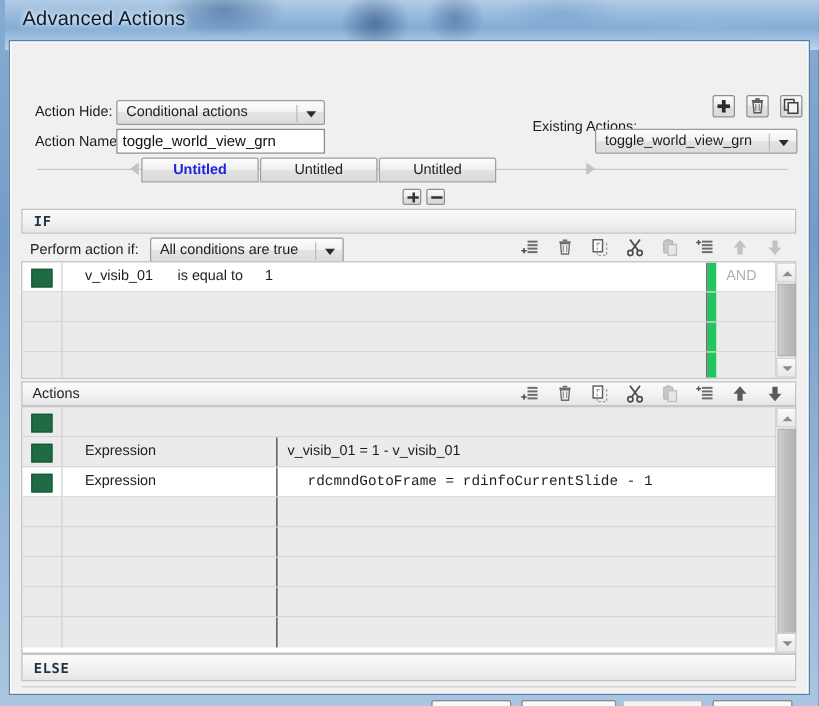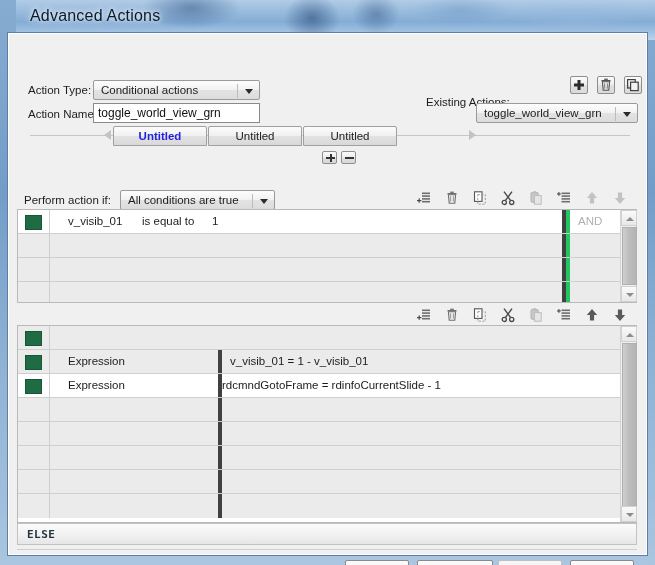--- a/index.html
+++ b/index.html
@@ -20,21 +20,21 @@
     background:
       radial-gradient(ellipse 70px 30px at 175px 8px, rgba(30,70,120,0.45), rgba(30,70,120,0) 70%),
       radial-gradient(ellipse 40px 34px at 296px 18px, rgba(20,55,105,0.5), rgba(20,55,105,0) 70%),
       radial-gradient(ellipse 34px 30px at 360px 14px, rgba(25,62,112,0.38), rgba(25,62,112,0) 70%),
       radial-gradient(ellipse 70px 22px at 445px 10px, rgba(95,140,190,0.35), rgba(95,140,190,0) 70%),
       radial-gradient(ellipse 90px 26px at 560px 20px, rgba(150,185,220,0.5), rgba(150,185,220,0) 72%),
       linear-gradient(180deg, rgba(190,214,238,0.75) 0%, rgba(132,173,214,0.8) 55%, rgba(196,219,240,0.85) 100%);
     pointer-events:none;
   }
   #titlebar{
-    position:absolute;left:16px;top:0;width:562px;height:36px;
+    position:absolute;left:4px;top:0;width:562px;height:36px;
   }
   #title-text{
     position:absolute;left:14px;top:7px;
     font-size:16px;color:#0b1b2c;letter-spacing:.2px;
     text-shadow:0 0 4px rgba(255,255,255,.9),0 0 8px rgba(255,255,255,.8);
   }
   
   #client{
     position:absolute;left:7px;top:32px;width:641px;height:524px;
     background:#f0f0f0;
@@ -110,24 +110,24 @@
   }
   .secbar .secttl{position:absolute;left:8px;top:3px;font-size:11.5px;color:#1d1d1d;}
 
   
   .panel{position:absolute;box-sizing:border-box;border:1px solid #b9b9b9;background:#fff;}
   .gridrow{position:absolute;left:0;width:100%;height:24px;box-sizing:border-box;
            border-bottom:1px solid #cfcfcf;background:#ebebeb;}
   .gridrow.sel{background:#ffffff;}
   .cell-chk{position:absolute;left:0;top:0;width:32px;height:100%;box-sizing:border-box;border-right:1px solid #cfcfcf;}
   .greenbox{position:absolute;left:7px;top:5px;width:15px;height:13px;background:#1f6b43;border:1px solid #175736;}
-  .cell-a{position:absolute;left:32px;top:0;height:100%;box-sizing:border-box;border-right:4px solid #404040;}
+  .cell-a{position:absolute;left:32px;top:0;height:100%;box-sizing:border-box;border-right:1px solid #404040;}
   .cell-b{position:absolute;top:0;height:100%;box-sizing:border-box;}
   .ctxt{position:absolute;top:5px;font-size:11.5px;color:#1d1d1d;white-space:nowrap;}
-  .andcell{position:absolute;top:0;height:100%;box-sizing:border-box;border-left:4px solid #22c55e;}
+  .andcell{position:absolute;top:0;height:100%;box-sizing:border-box;border-left:7px solid #22c55e;}
   .andtxt{position:absolute;left:8px;top:5px;font-size:11.5px;color:#b0b0b0;}
 
   
   .vscroll{position:absolute;width:16px;box-sizing:border-box;background:#f0f0f0;border-left:1px solid #d4d4d4;}
   .sbtn{position:absolute;left:0;width:16px;height:16px;box-sizing:border-box;
         background:linear-gradient(180deg,#fafafa,#e8e8e8);border:1px solid #d0d0d0;}
   .sbtn .up{position:absolute;left:4px;top:6px;width:0;height:0;border-left:4px solid transparent;border-right:4px solid transparent;border-bottom:4px solid #8c8c8c;}
   .sbtn .dn{position:absolute;left:4px;top:6px;width:0;height:0;border-left:4px solid transparent;border-right:4px solid transparent;border-top:4px solid #8c8c8c;}
   .thumb{position:absolute;left:1px;width:13px;background:linear-gradient(90deg,#cfcfcf,#bdbdbd 45%,#b4b4b4);border:1px solid #b0b0b0;}
 
@@ -151,21 +151,21 @@
 
 <div id="window">
 
   <div id="titlebar">
     <div id="glasshaze"></div>
     <div id="title-text">Advanced Actions</div>
   </div>
 
   <div id="client">
 
-    <div class="lbl row" style="left:20px;top:51px;">Action Type:</div>
+    <div class="lbl row" style="left:20px;top:51px;">Action Hide:</div>
     <div class="combo" style="left:85px;top:47px;width:167px;">
       <span class="ctext">Conditional actions</span>
       <span class="csep"></span>
       <span class="carrow"></span>
     </div>
 
     <div class="lbl row" style="left:20px;top:75px;">Action Name:</div>
     <input class="tinput" style="left: 85px; top: 70px; width: 167px;" value="toggle_world_view_grn">
 
     <div class="lbl row" style="left:381px;top:63px;padding-left:37px;">Existing Actions:</div>
@@ -206,20 +206,23 @@
       <div class="tab" style="left:273px;">Untitled</div>
     </div>
     <div class="pmbtn" style="left:314px;">
       <span class="hbar"></span>
       <span class="vbar"></span>
     </div>
     <div class="pmbtn" style="left:333px;">
       <span class="hbar"></span>
     </div>
 
+    <div class="secbar" style="left:9px;top:134px;width:620px;">
+      <span class="kw">IF</span>
+    </div>
 
     <div class="lbl row" style="left:16px;top:161px;">Perform action if:</div>
     <div class="combo" style="left:112px;top:157px;width:155px;">
       <span class="ctext">All conditions are true</span>
       <span class="csep"></span>
       <span class="carrow"></span>
     </div>
 
     <div class="ticon" style="left:408px;top:157px;">
       <svg width="16" height="16" viewBox="0 0 16 16">
@@ -317,20 +320,23 @@
         <div class="sbtn" style="top:0;">
             <span class="up"></span>
           </div>
         <div class="thumb" style="top:17px;height:56px;"></div>
         <div class="sbtn" style="top:76px;">
             <span class="dn"></span>
           </div>
       </div>
     </div>
 
+    <div class="secbar" style="left:9px;top:272px;width:620px;">
+      <span class="secttl">Actions</span>
+    </div>
 
     <div class="ticon" style="left:408px;top:274px;">
       <svg width="16" height="16" viewBox="0 0 16 16">
         <rect x="6" y="2.5" width="8" height="1.6" fill="#6e6e6e"></rect>
           <rect x="6" y="5.3" width="8" height="1.6" fill="#6e6e6e"></rect>
         <rect x="6" y="8.1" width="8" height="1.6" fill="#6e6e6e"></rect>
           <rect x="6" y="10.9" width="8" height="1.6" fill="#6e6e6e"></rect>
         <rect x="1" y="10" width="4.4" height="1.2" fill="#4a4a4a"></rect>
           <rect x="2.6" y="8.4" width="1.2" height="4.4" fill="#4a4a4a"></rect>
       </svg>
@@ -407,21 +413,21 @@
         </div>
 
         <div class="gridrow sel" style="top:48px;">
           <div class="cell-chk">
             <span class="greenbox"></span>
           </div>
           <div class="cell-a" style="width:172px;">
             <span class="ctxt" style="left:18px;">Expression</span>
           </div>
           <div class="cell-b" style="left:204px;width:400px;">
-            <span class="ctxt" style="left:0;">rdcmndGotoFrame   =   rdinfoCurrentSlide   -   1</span>
+            <span class="ctxt" style="left:24px;font-family:Liberation Mono, monospace;">rdcmndGotoFrame   =   rdinfoCurrentSlide   -   1</span>
           </div>
         </div>
 
         <div class="gridrow" style="top:72px;">
           <div class="cell-chk"></div>
           <div class="cell-a" style="width:172px;"></div>
           <div class="cell-b" style="left:204px;width:400px;"></div>
         </div>
         <div class="gridrow" style="top:96px;">
           <div class="cell-chk"></div>

